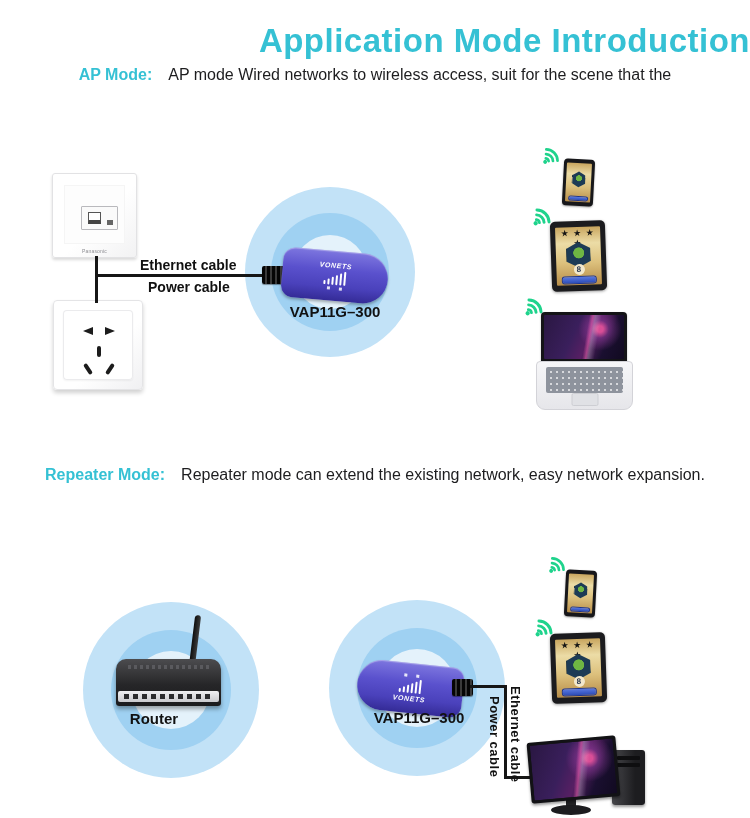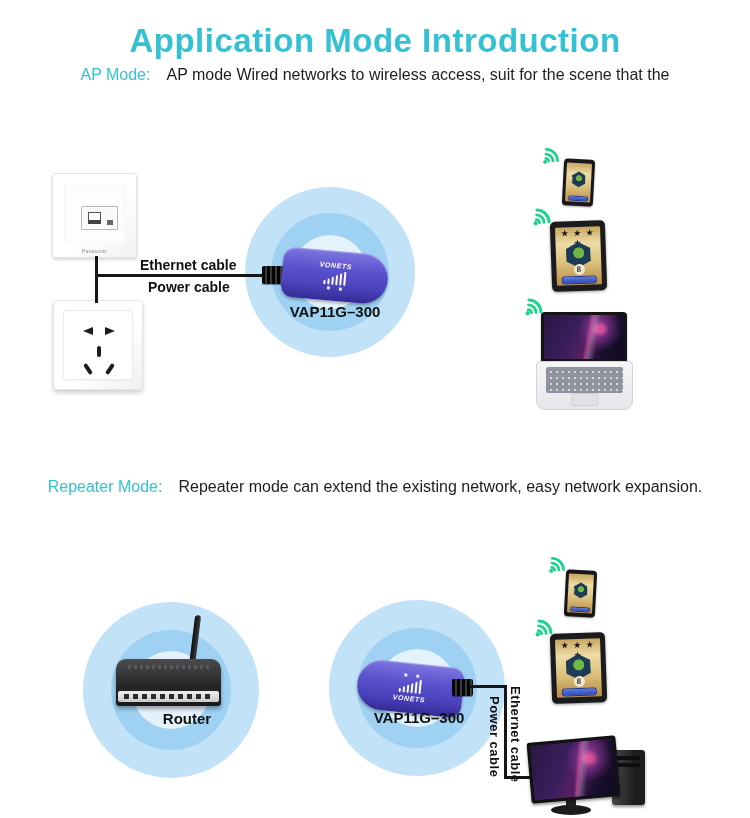--- a/index.html
+++ b/index.html
@@ -6,27 +6,27 @@
     --accent:#35c1d4; --text:#1d1d1f; --wifi-green:#1fd38c;
     --device-blue:#544bc4; --circle-outer:#c2e2f7; --circle-ring:#9fd1f2;
     --circle-inner:#e4f2fb; --cable-black:#161616;
   }
   *{margin:0;padding:0;box-sizing:border-box}
   body{background:#fff;font-family:"Liberation Sans",sans-serif}
   .canvas{position:relative;width:750px;height:818px;background:#fff;overflow:hidden}
   .abs{position:absolute}
 
   
-  .title{position:absolute;top:22px;left:0;right:0;text-align:center;
+  .title{position:absolute;top:22px;left:0;right:0;text-align:right;
     font-size:33px;font-weight:bold;color:var(--accent);letter-spacing:.5px}
   .desc{position:absolute;left:0;right:0;text-align:center;font-size:16px;
     color:var(--text);line-height:19px}
   .desc-ap{top:65px}
-  .desc-rp{top:477px}
-  .mode-label{color:var(--accent);font-weight:normal}
+  .desc-rp{top:465px}
+  .mode-label{color:var(--accent);font-weight:bold}
   .desc .t{margin-left:16px}
 
   
   .disc{position:absolute;border-radius:50%}
   .cable{position:absolute;background:var(--cable-black)}
   .plug{position:absolute;background:repeating-linear-gradient(90deg,#050505 0 3px,#3a3a3a 3px 5px);
     border-radius:2px;box-shadow:0 1px 1px rgba(0,0,0,.4)}
   .lbl{position:absolute;font-weight:bold;color:#111;font-size:14px;white-space:nowrap}
   .devlbl{position:absolute;font-weight:bold;color:#111;font-size:15px;text-align:center;white-space:nowrap}
   .vlbl{position:absolute;font-weight:bold;color:#111;font-size:13px;
@@ -263,21 +263,21 @@
   <div class="disc" style="left:329px;top:600px;width:176px;height:176px;background:var(--circle-outer)"></div>
   <div class="disc" style="left:357px;top:628px;width:120px;height:120px;background:var(--circle-ring)"></div>
   <div class="disc" style="left:378px;top:649px;width:78px;height:78px;background:var(--circle-inner)"></div>
 
   <div class="antenna"></div>
   <div class="router-body">
     <div class="vents"></div>
     <div class="strip"></div>
     <div class="ports"></div>
   </div>
-  <div class="devlbl" style="left:152px;top:710px;width:70px">Router</div>
+  <div class="devlbl" style="left:119px;top:710px;width:70px">Router</div>
 
   <div class="device device-rp">
     <span class="ddots">
         <i></i>
         <i></i>
       </span>
     <span class="bars">
         <i></i>
         <i></i>
         <i></i>

